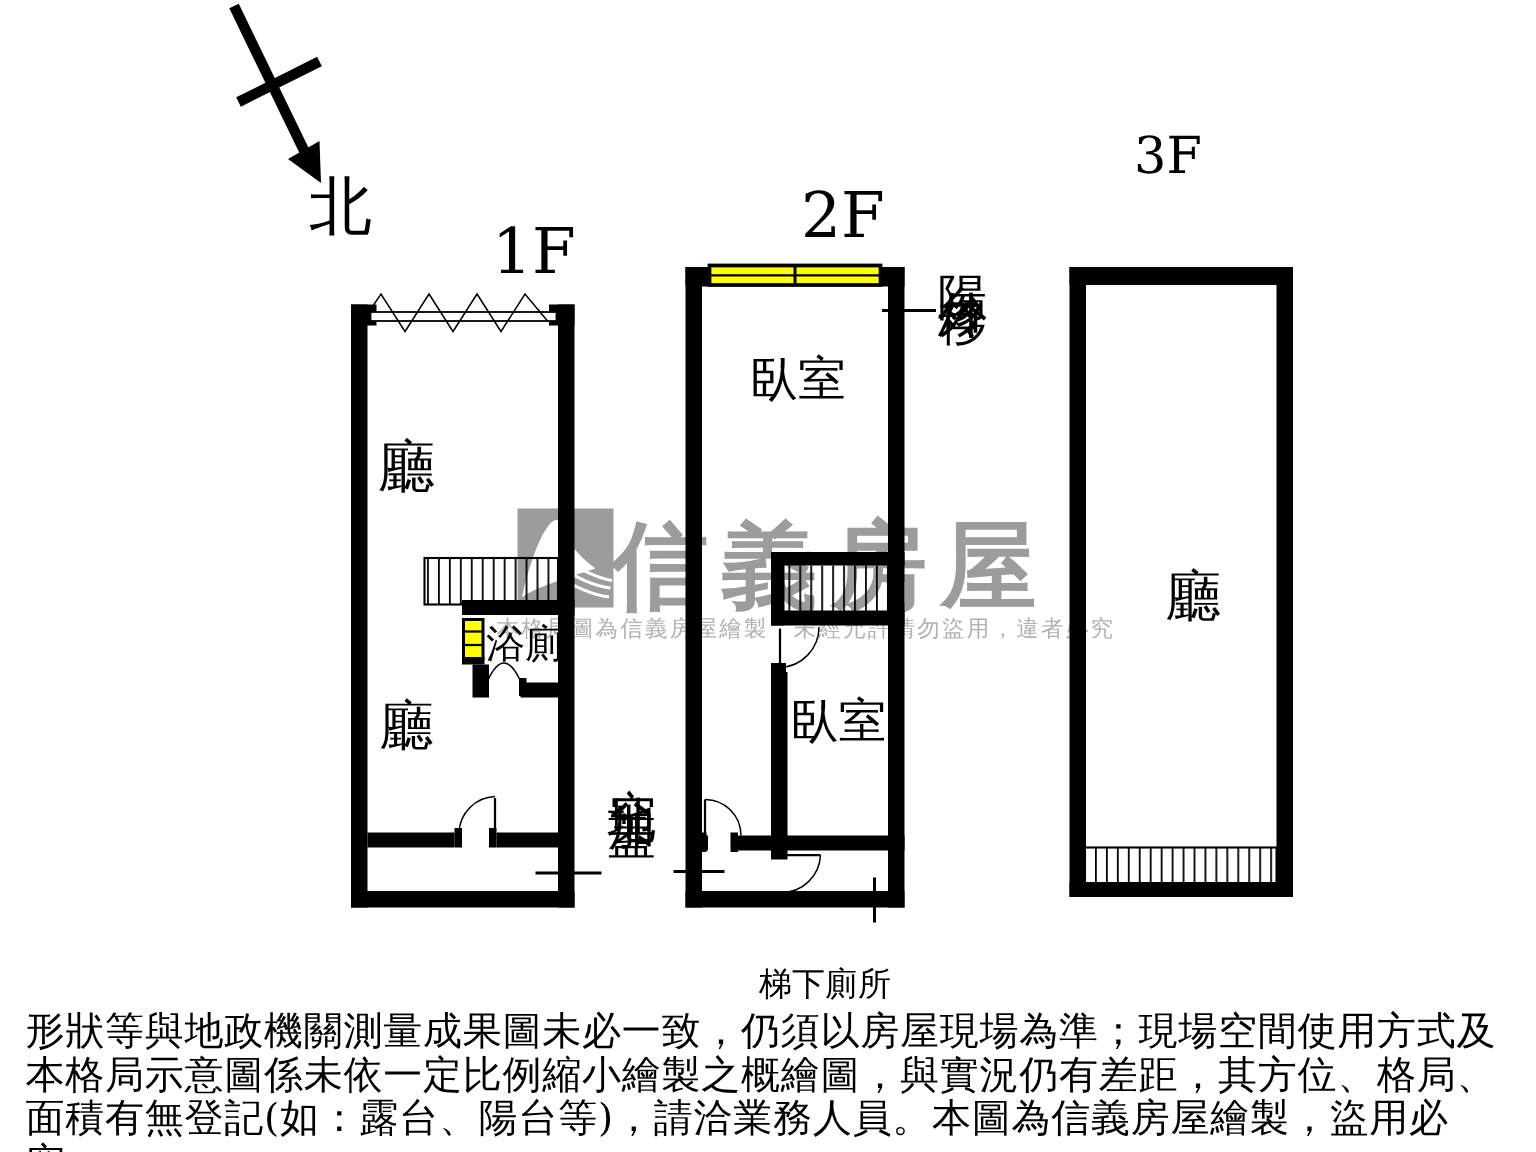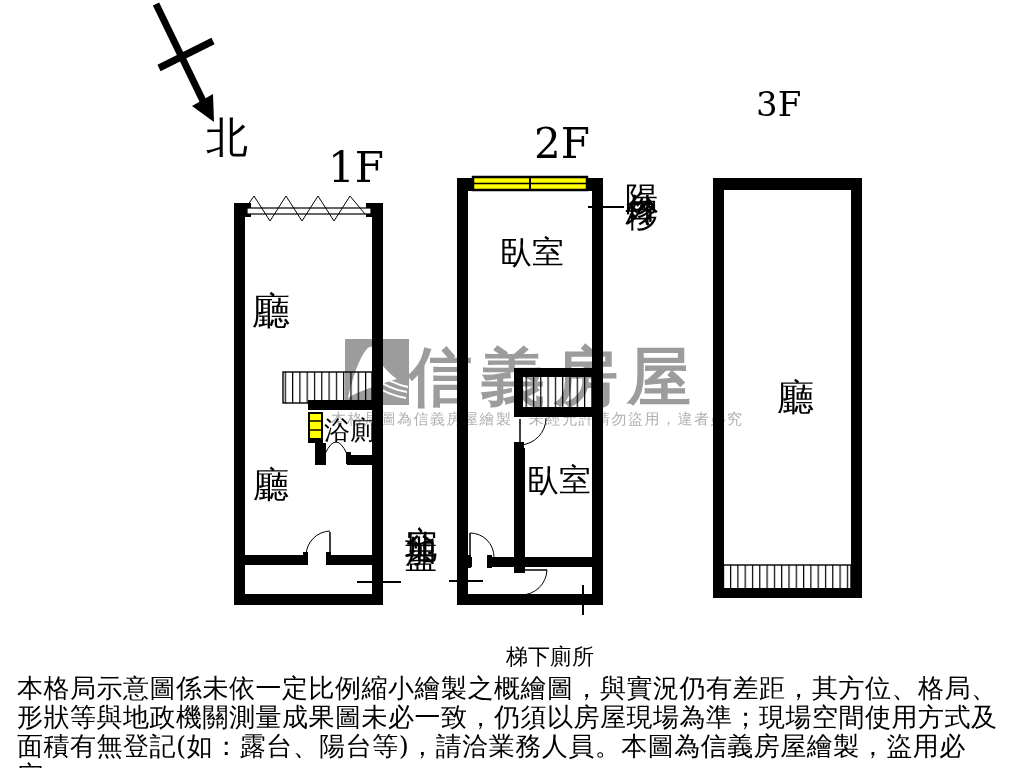--- a/index.html
+++ b/index.html
@@ -150,18 +150,18 @@
   <div class="lbl" style="left:527px;top:464px;font-size:32px;">臥室</div>
   <div class="lbl vtext" style="left:624px;top:158px;font-size:33px;">陽台外移</div>
   <div class="lbl" style="left:506px;top:613px;font-size:22px;margin-top:32px;">梯下廁所</div>
 
   <div class="lbl" style="left:756px;top:87px;font-size:34px;">3F</div>
   <div class="lbl" style="left:777px;top:379px;font-size:37px;">廳</div>
 
   <div class="lbl vtext" style="left:404px;top:500px;font-size:32px;">空地加蓋</div>
 
   <div id="disclaimer">
+    <div>形狀等與地政機關測量成果圖未必一致，仍須以房屋現場為準；現場空間使用方式及</div>
     <div>本格局示意圖係未依一定比例縮小繪製之概繪圖，與實況仍有差距，其方位、格局、</div>
-    <div>形狀等與地政機關測量成果圖未必一致，仍須以房屋現場為準；現場空間使用方式及</div>
     <div>面積有無登記(如：露台、陽台等)，請洽業務人員。本圖為信義房屋繪製，盜用必究。</div>
   </div>
 
 </div>
 
 </body></html>

